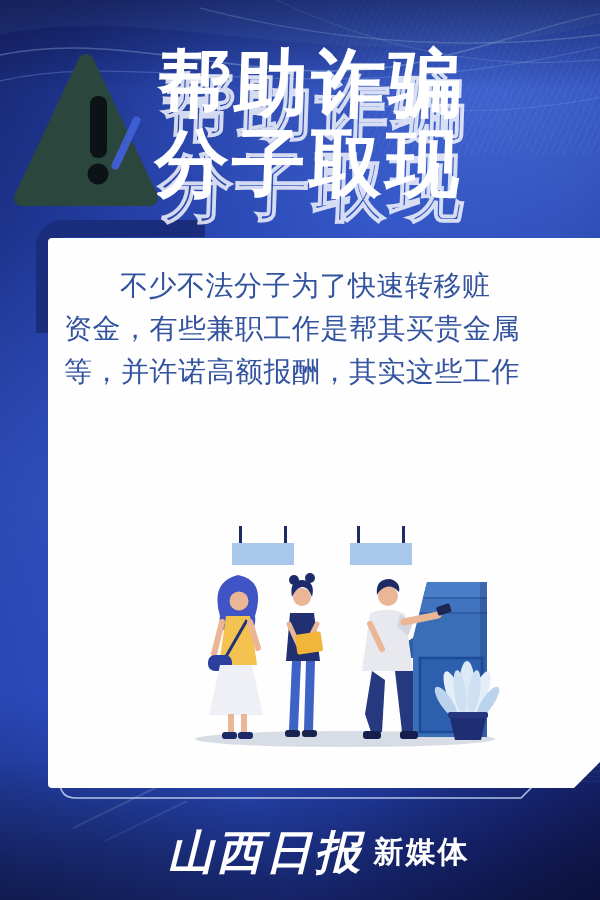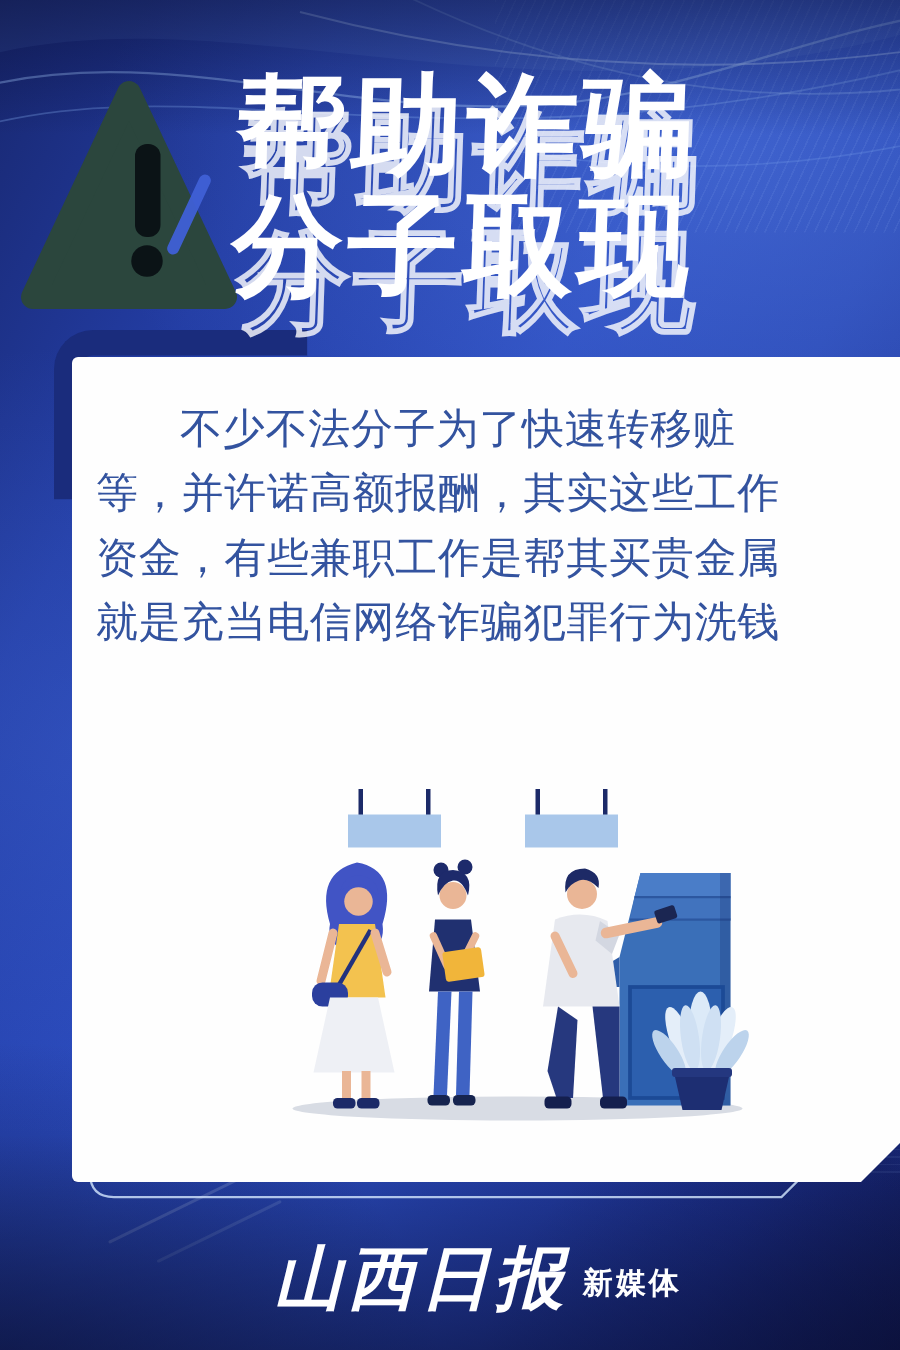--- a/index.html
+++ b/index.html
@@ -46,21 +46,21 @@
   .title-line{position:relative;white-space:nowrap;}
   .title-line .fill{position:relative;z-index:2;}
   .title-line .ghost{position:absolute;left:5px;top:24px;z-index:1;color:transparent;
     -webkit-text-stroke:1.5px rgba(255,255,255,.8);}
 
   .warning{position:absolute;left:10px;top:48px;}
 
   .footer{position:absolute;left:0;right:0;top:822px;text-align:center;color:#ffffff;white-space:nowrap;}
   .brand-script{font-family:"Liberation Serif","DejaVu Serif",serif;font-style:italic;font-weight:700;
     font-size:46px;letter-spacing:3px;margin-left:37px;}
-  .brand-suffix{font-family:Liberation Serif, serif;font-weight:800;font-size:20px;
+  .brand-suffix{font-family:Liberation Serif, serif;font-weight:800;font-size:30px;
     margin-left:10px;position:relative;top:-6px;letter-spacing:2px;}
 </style>
 </head>
 <body>
 
 <div class="poster">
 
   <svg class="waves" width="600" height="230" viewBox="0 0 600 230">
     <path d="M-20,40 C150,-10 350,95 620,18 L620,-20 L-20,-20 Z" fill="rgba(125,165,238,0.12)"></path>
     <path d="M-20,60 C120,20 260,96 420,62 C500,44 560,20 620,10" fill="none" stroke="rgba(152,188,246,0.5)" stroke-width="1.5"></path>
@@ -78,23 +78,22 @@
   <div class="vignette"></div>
 
   <div class="corner-bracket"></div>
   <svg class="outline-svg" width="535" height="575" viewBox="0 0 535 575">
     <path d="M28,14 H503 Q519,14 519,30 V514 L473,560 H28 Q12,560 12,544 V30 Q12,14 28,14 Z" fill="none" stroke="rgba(214,232,255,0.8)" stroke-width="1.5"></path>
   </svg>
 
   <div class="card">
     <div class="paragraph" id="para" style="color: rgb(51, 83, 159);">
       <div class="pline indent">不少不法分子为了快速转移赃</div>
+      <div class="pline">资金，有些兼职工作是帮其买贵金属</div>
       <div class="pline">等，并许诺高额报酬，其实这些工作</div>
-      <div class="pline">资金，有些兼职工作是帮其买贵金属</div>
-      <div class="pline">就是充当电信网络诈骗犯罪行为洗钱</div>
     </div>
 
     <svg class="illu" width="360" height="235" viewBox="0 0 360 235">
 
       <ellipse cx="195" cy="221" rx="150" ry="8" fill="#d8dce4"></ellipse>
 
       <g>
         <rect x="89" y="8" width="3" height="18" fill="#1c2a68"></rect>
         <rect x="134" y="8" width="3" height="18" fill="#1c2a68"></rect>
         <rect x="82" y="25" width="62" height="22" fill="#a9c7ea"></rect>

